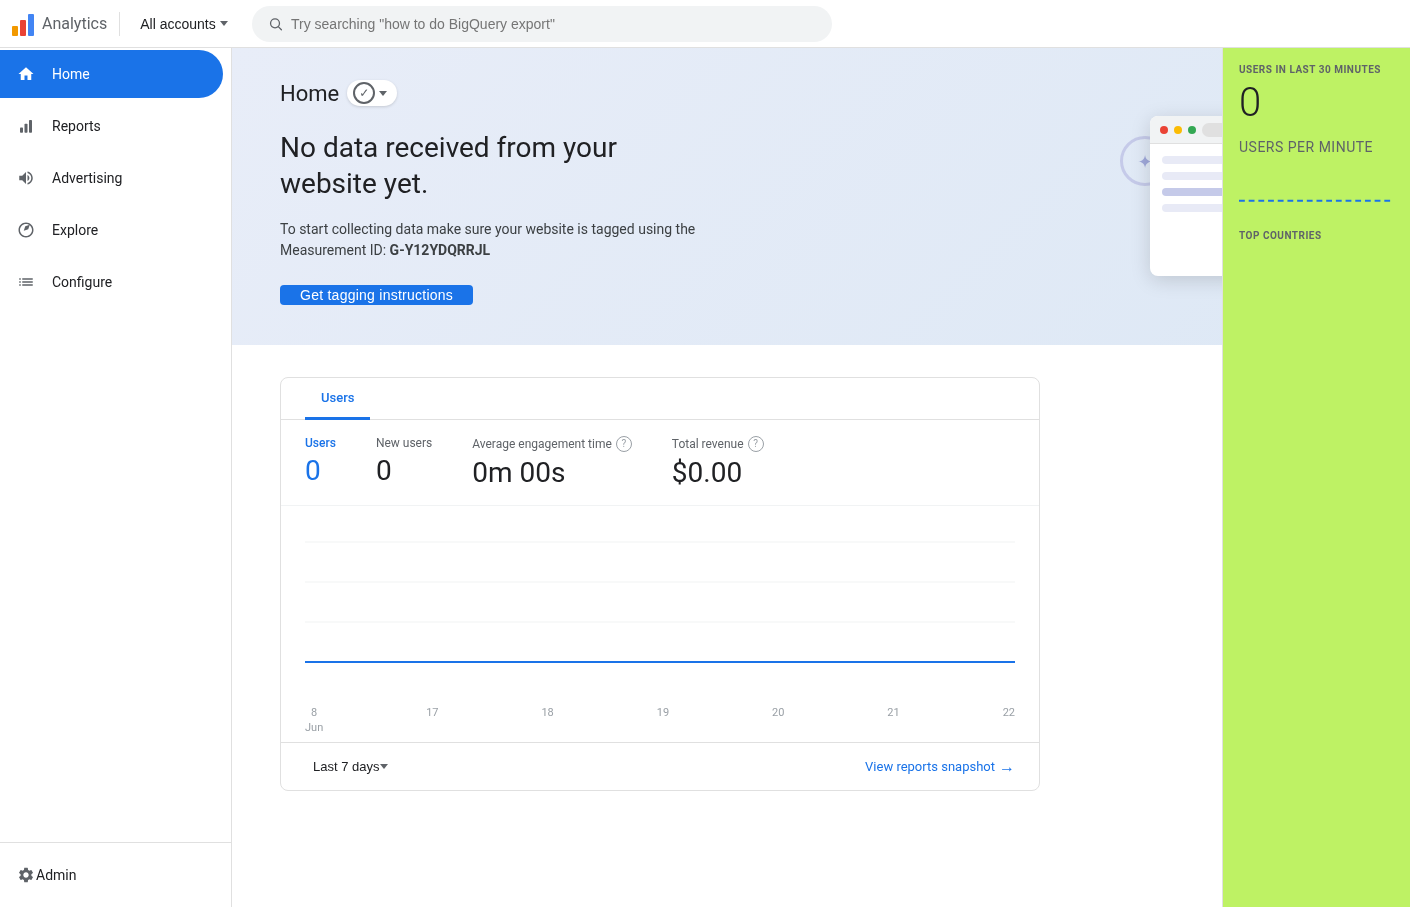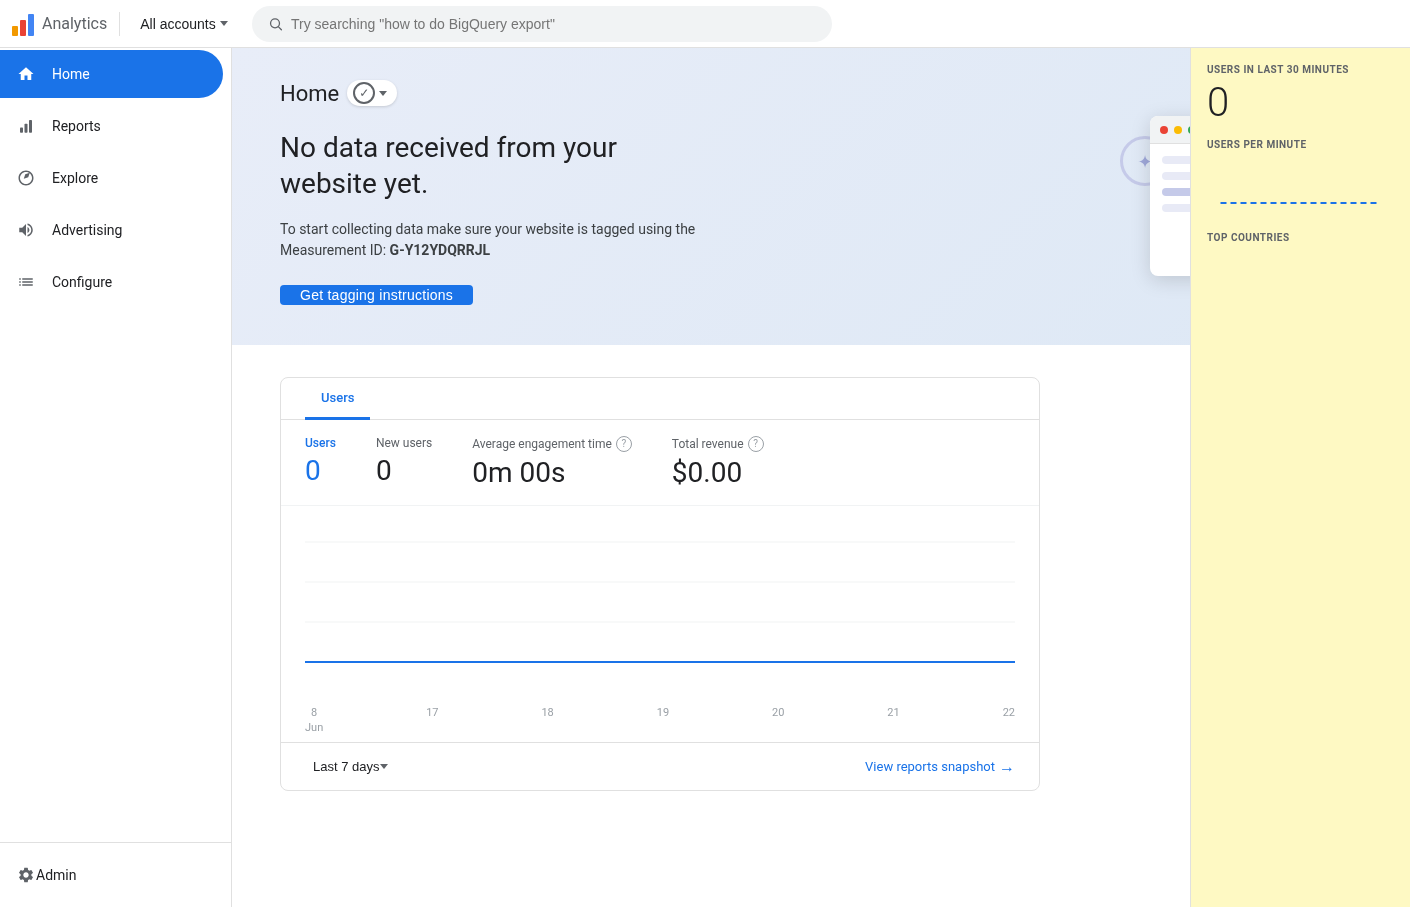--- a/index.html
+++ b/index.html
@@ -390,49 +390,49 @@
     }
     .arrow-right {
       font-size: 16px;
     }
 
     
     .realtime-card {
       position: fixed;
       top: 48px;
       right: 0;
-      width: 220px;
+      width: 188px;
       border-left: 1px solid #e0e0e0;
-      background: #fef9c3;
+      background: #bef264;
       padding: 16px;
       height: calc(100vh - 48px);
       overflow-y: auto;
     }
     .realtime-label {
       font-size: 10px;
       font-weight: 700;
       color: #5f6368;
       letter-spacing: 0.5px;
       text-transform: uppercase;
       margin-bottom: 8px;
     }
     .realtime-value {
       font-size: 40px;
       font-weight: 300;
       color: #202124;
       line-height: 1;
       margin-bottom: 16px;
     }
     .realtime-users-per-min {
-      font-size: 10px;
-      font-weight: 700;
+      font-size: 14px;
+      font-weight: 400;
       color: #5f6368;
       letter-spacing: 0.5px;
       text-transform: uppercase;
-      margin-bottom: 23px;
+      margin-bottom: 16px;
     }
     .mini-chart {
       width: 100%;
       height: 40px;
       margin-bottom: 16px;
     }
     .top-countries-label {
       font-size: 10px;
       font-weight: 700;
       color: #5f6368;
@@ -487,32 +487,32 @@
         <rect x="4" y="14" width="4" height="7" rx="1"></rect>
           <rect x="10" y="9" width="4" height="12" rx="1"></rect>
           <rect x="16" y="4" width="4" height="17" rx="1"></rect>
       </svg>
     </span>
     <span>Reports</span>
   </div>
   <div class="sidebar-item">
     <span class="si-icon">
       <svg width="18" height="18" viewBox="0 0 24 24" fill="currentColor">
+        <path d="M3 9v6h4l5 5V4L7 9H3zm13.5 3c0-1.77-1.02-3.29-2.5-4.03v8.05c1.48-.73 2.5-2.25 2.5-4.02zM14 3.23v2.06c2.89.86 5 3.54 5 6.71s-2.11 5.85-5 6.71v2.06c4.01-.91 7-4.49 7-8.77s-2.99-7.86-7-8.77z"></path>
+      </svg>
+    </span>
+    <span>Advertising</span>
+  </div>
+  <div class="sidebar-item">
+    <span class="si-icon">
+      <svg width="18" height="18" viewBox="0 0 24 24" fill="currentColor">
         <path d="M12 2C6.48 2 2 6.48 2 12s4.48 10 10 10 10-4.48 10-10S17.52 2 12 2zm0 18c-4.41 0-8-3.59-8-8s3.59-8 8-8 8 3.59 8 8-3.59 8-8 8zm-1-13l-2 6 6-2 2-6z"></path>
       </svg>
     </span>
     <span>Explore</span>
-  </div>
-  <div class="sidebar-item">
-    <span class="si-icon">
-      <svg width="18" height="18" viewBox="0 0 24 24" fill="currentColor">
-        <path d="M3 9v6h4l5 5V4L7 9H3zm13.5 3c0-1.77-1.02-3.29-2.5-4.03v8.05c1.48-.73 2.5-2.25 2.5-4.02zM14 3.23v2.06c2.89.86 5 3.54 5 6.71s-2.11 5.85-5 6.71v2.06c4.01-.91 7-4.49 7-8.77s-2.99-7.86-7-8.77z"></path>
-      </svg>
-    </span>
-    <span>Advertising</span>
   </div>
   <div class="sidebar-item">
     <span class="si-icon">
       <svg width="18" height="18" viewBox="0 0 24 24" fill="currentColor">
         <path d="M3 13h2v-2H3v2zm0 4h2v-2H3v2zm0-8h2V7H3v2zm4 4h14v-2H7v2zm0 4h14v-2H7v2zM7 7v2h14V7H7z"></path>
       </svg>
     </span>
     <span>Configure</span>
   </div>
 

